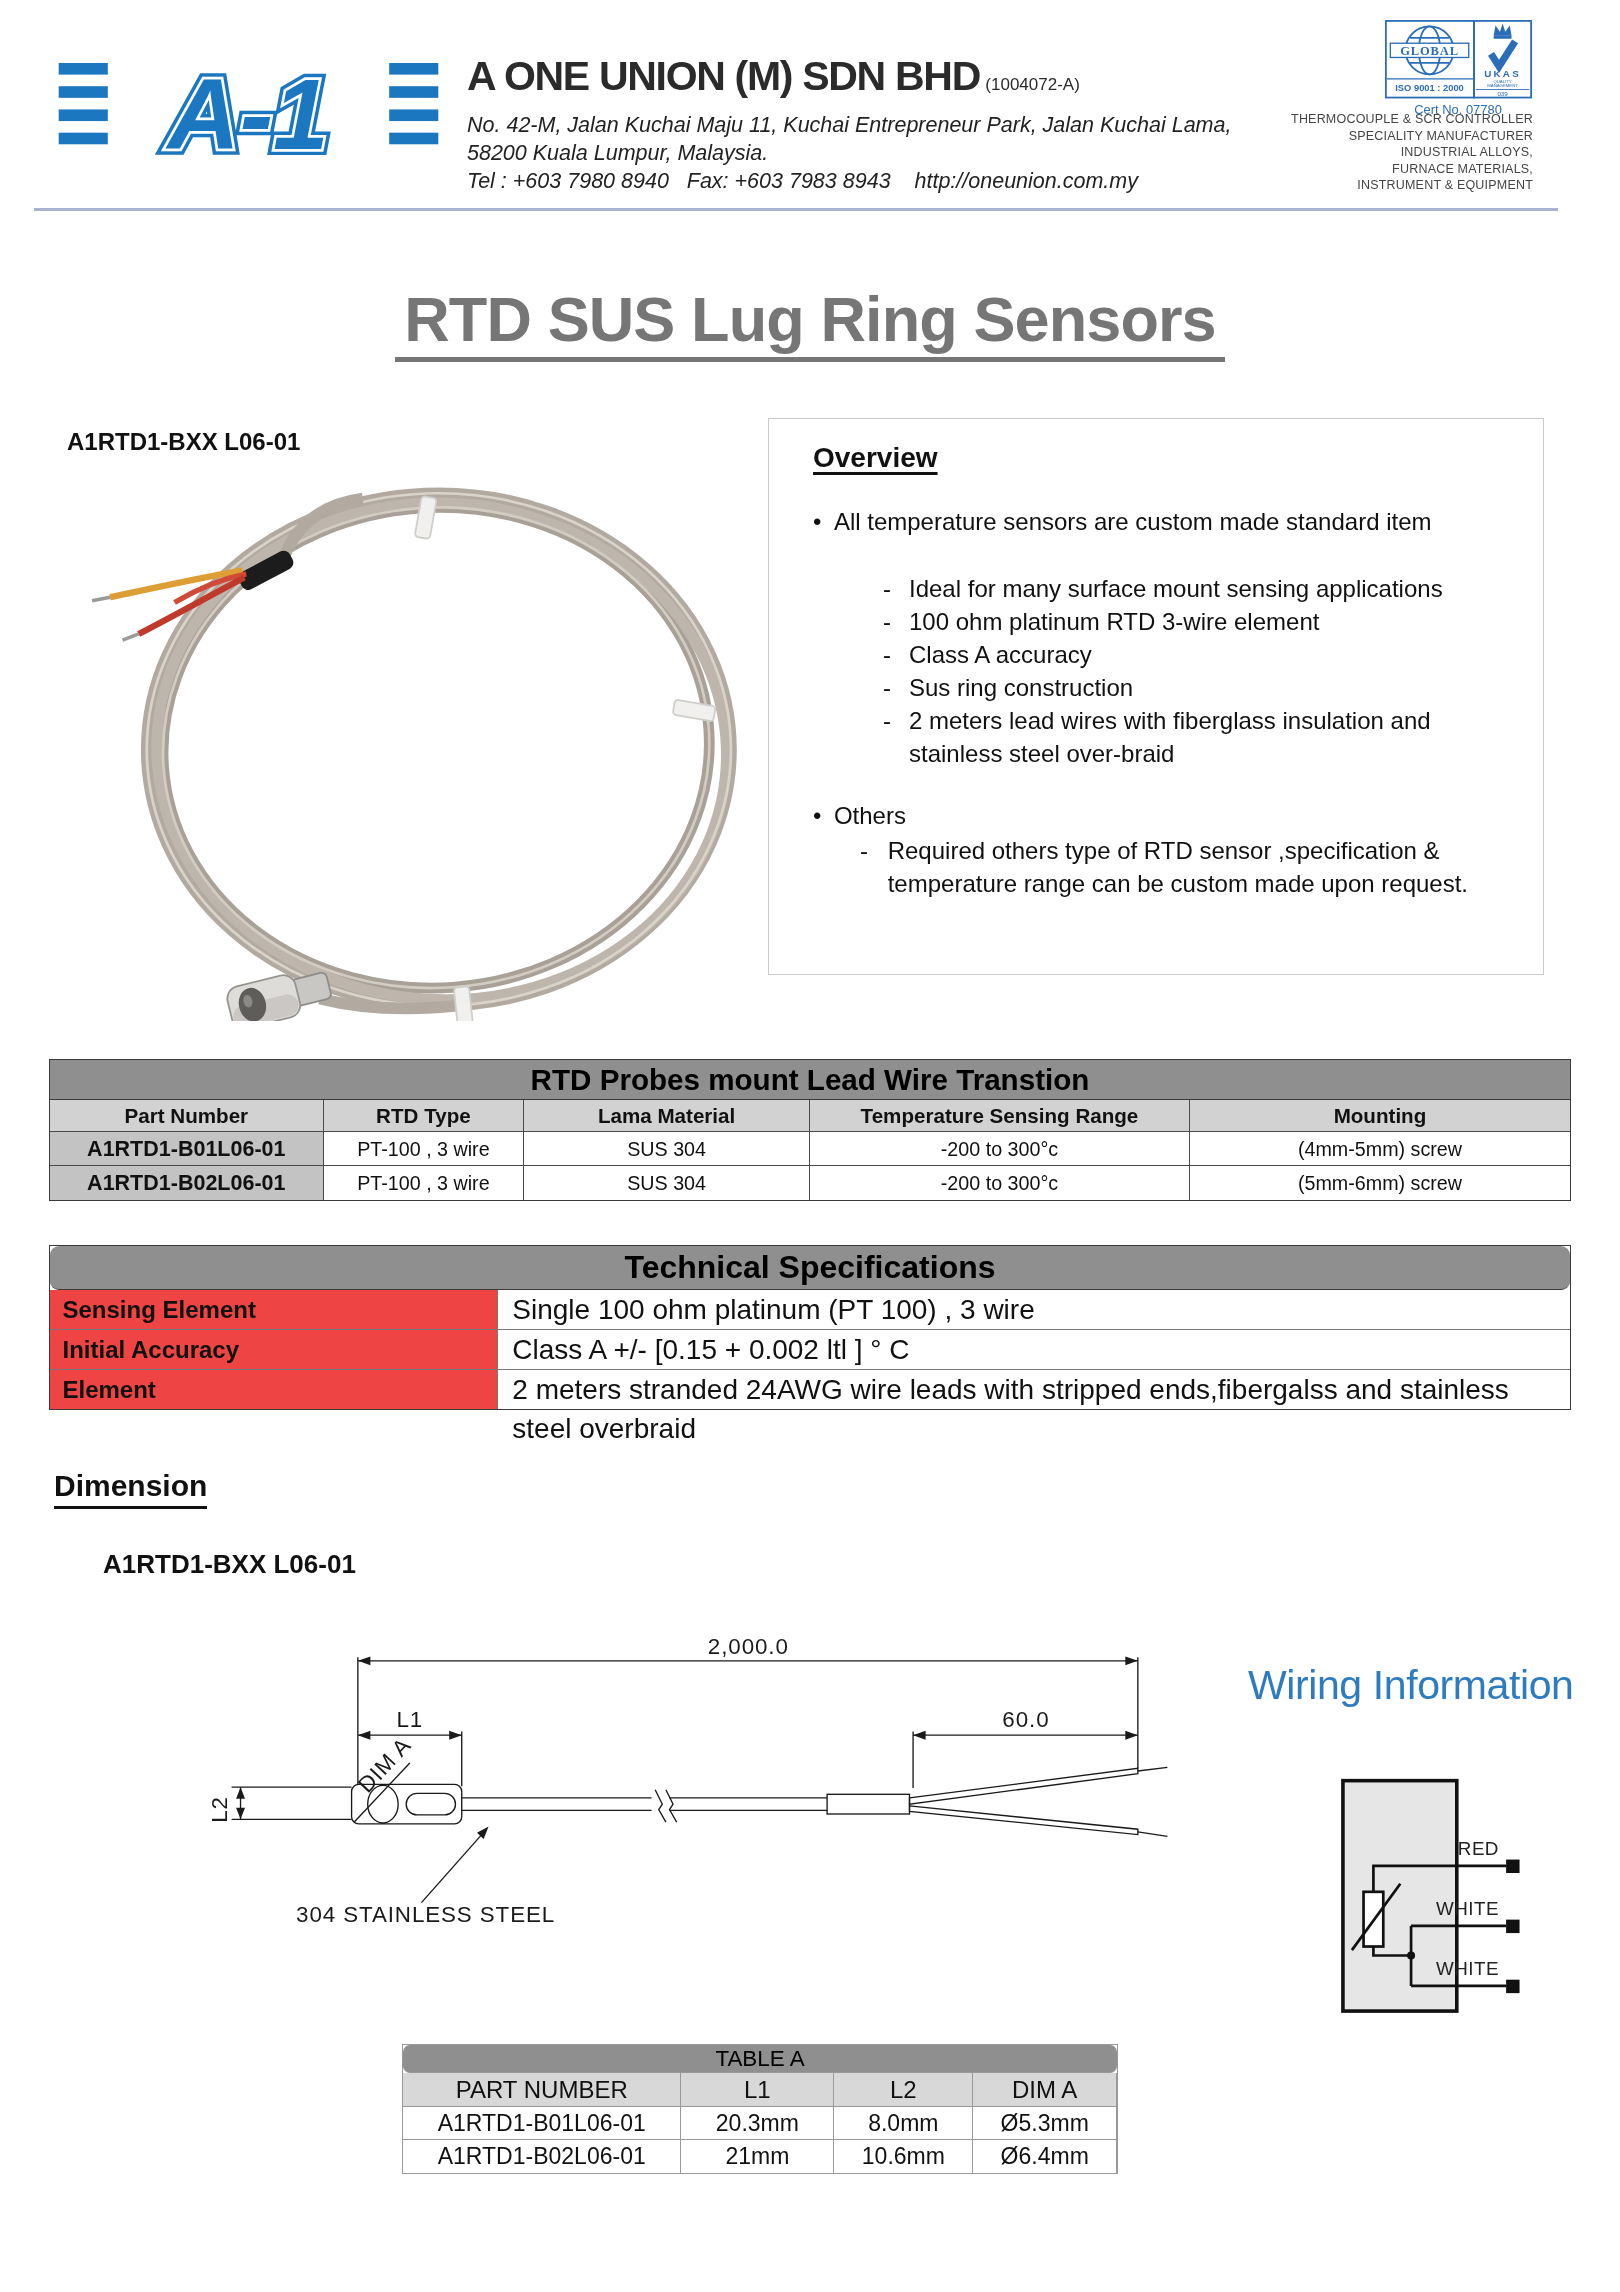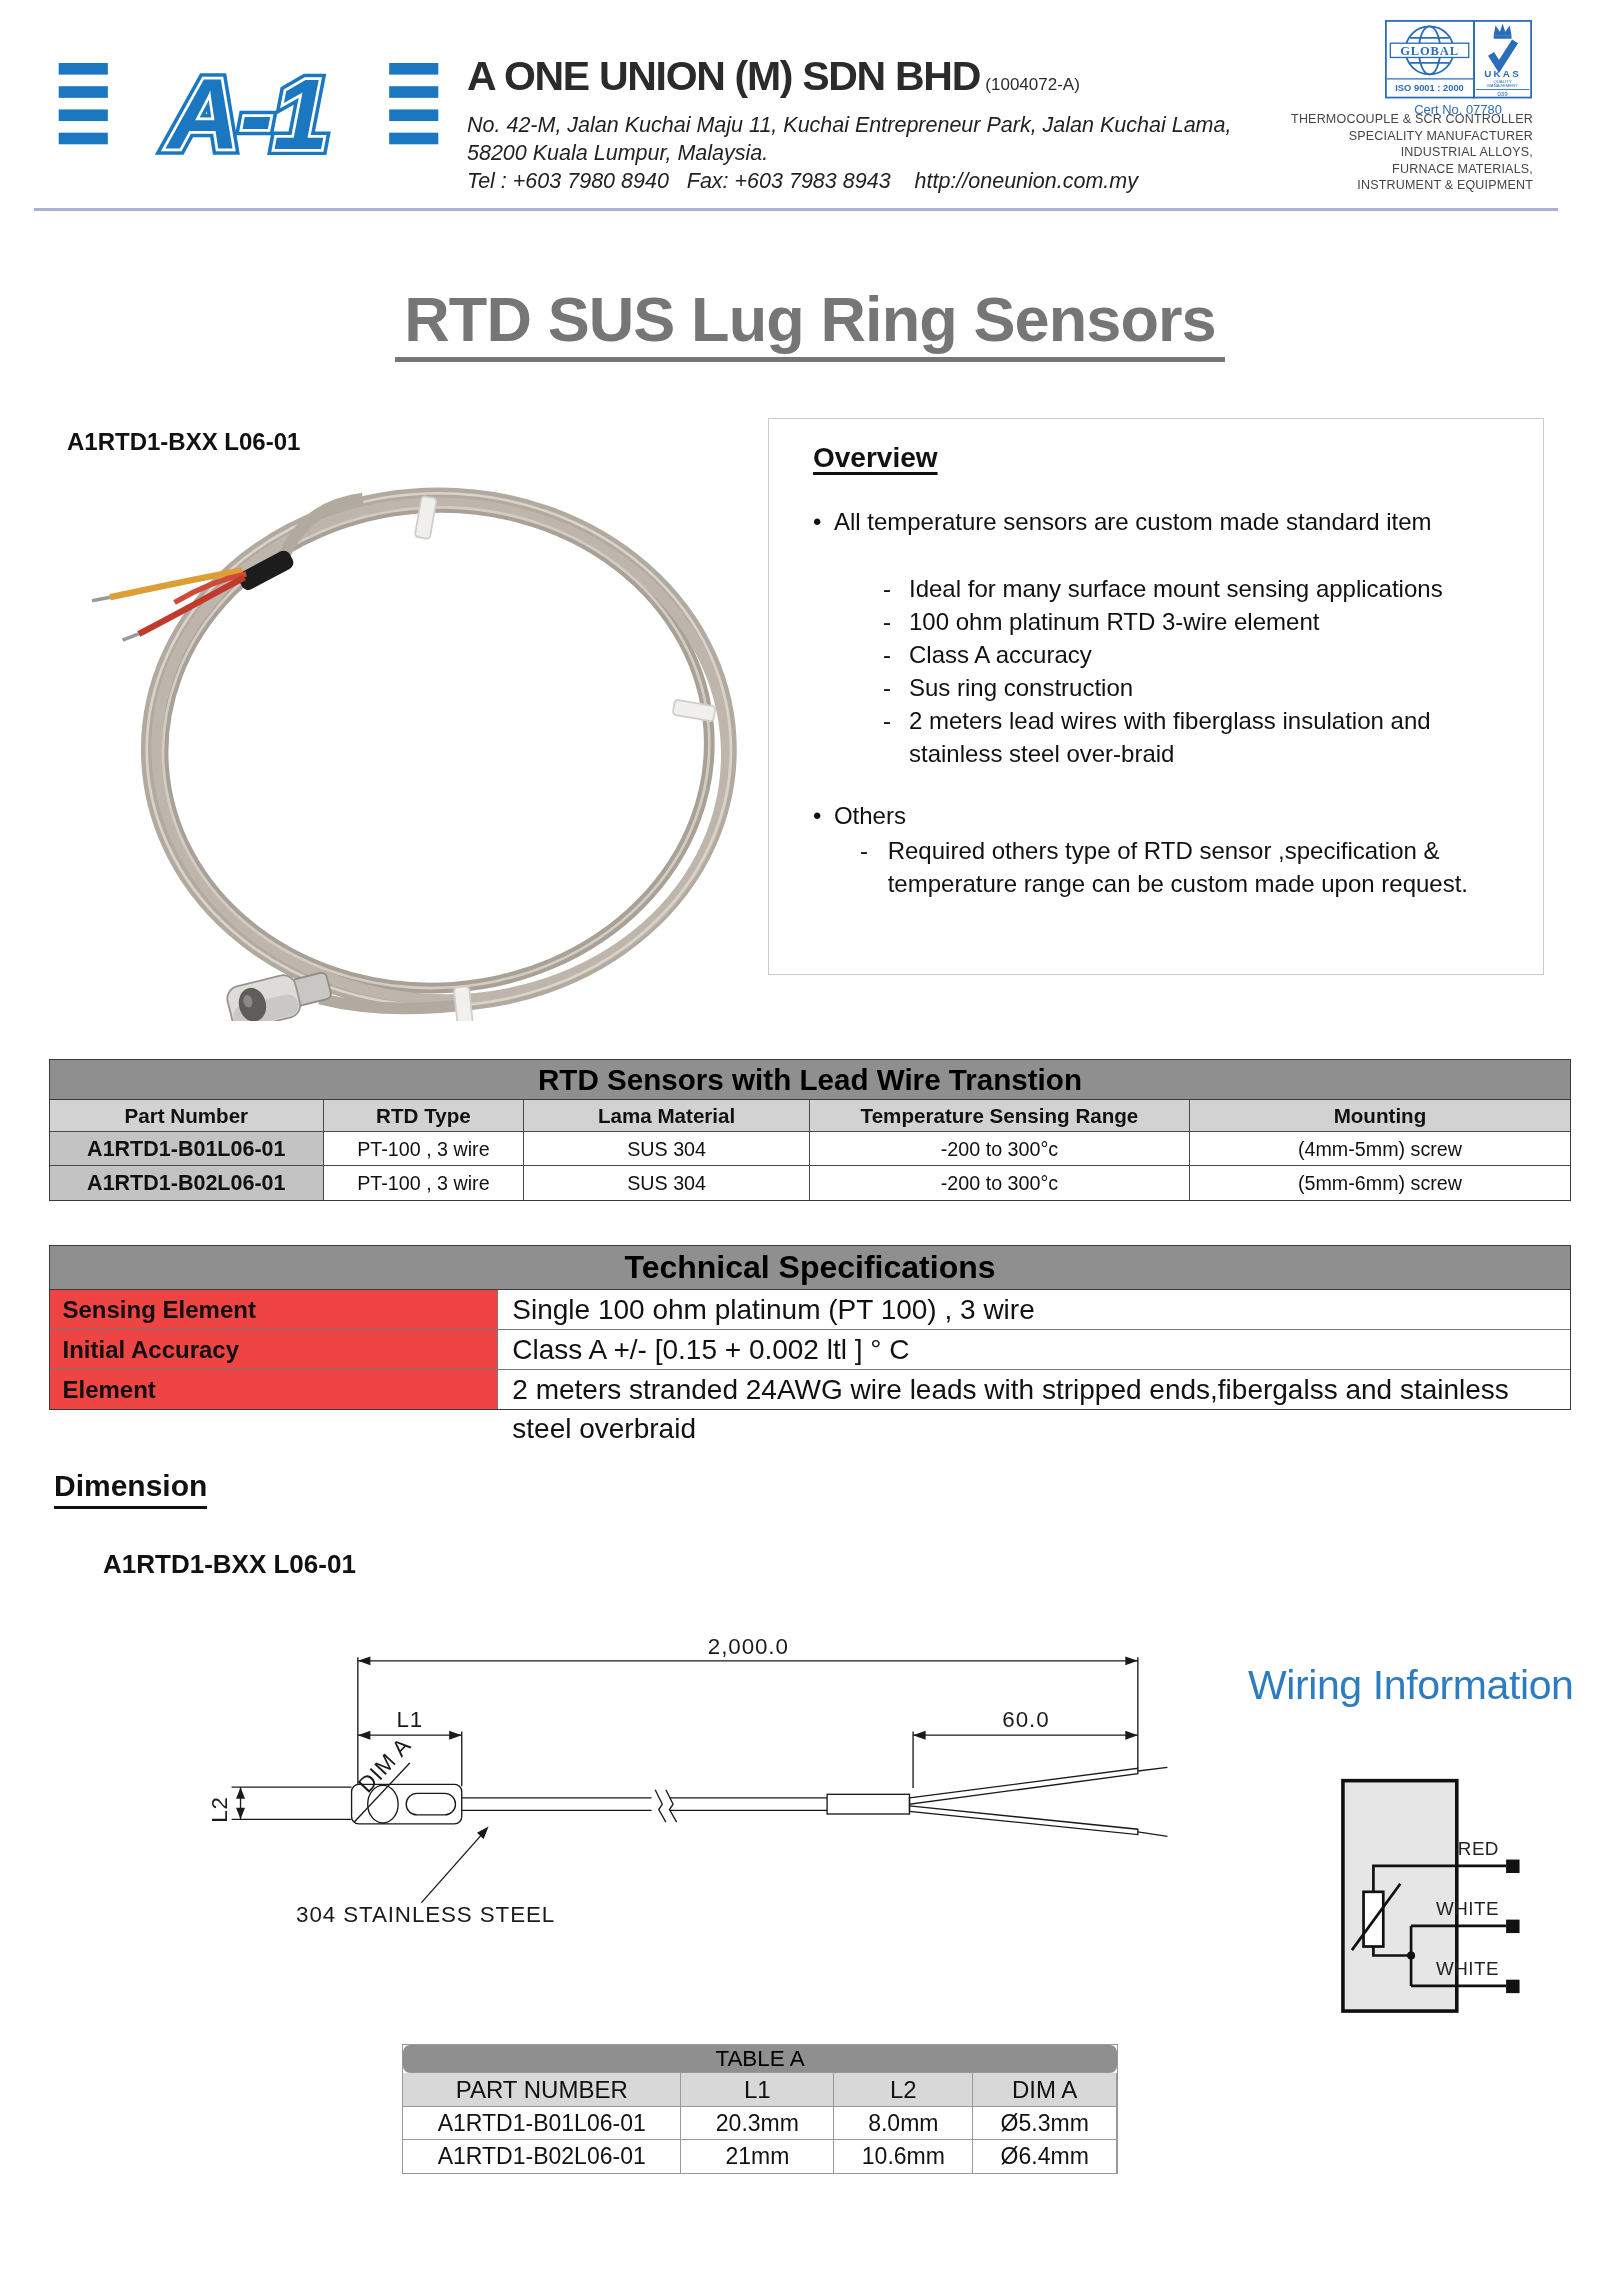--- a/index.html
+++ b/index.html
@@ -49,21 +49,21 @@
   .t-cell:last-child{border-right:none;}
   .t-row:last-child .t-cell{border-bottom:none;}
   .probes-table .hdr .t-cell{height:32px;line-height:32px;background:#d2d2d2;font-size:20.6px;font-weight:700;}
   .probes-table .data .t-cell{height:34px;line-height:34px;background:#fff;font-size:19.7px;}
   .probes-table .data .t-cell.part{background:#c3c3c3;font-size:21.5px;font-weight:700;}
   .pc0{width:18%;} .pc1{width:13.2%;} .pc2{width:18.8%;} .pc3{width:25%;} .pc4{width:25%;}
 
   
   .specs-table{left:49px;top:1245px;width:1522px;border:1.8px solid #3a3a3a;box-sizing:border-box;}
   .tbl-title2{height:43px;line-height:43px;background:#8f8f8f;color:#000;font-size:32px;font-weight:700;
-              text-align:center;border-bottom:0.9px solid #3a3a3a;}
+              text-align:center;border-bottom:0.9px solid #3a3a3a;border-radius:9px;}
   .spec-row{display:flex;border-bottom:0.9px solid #777;}
   .spec-row:last-child{border-bottom:none;}
   .spec-label{width:448px;box-sizing:border-box;background:#ef4444;font-size:24px;font-weight:700;
               height:39px;line-height:39px;padding-left:12.5px;border-right:0.9px solid #777;}
   .spec-value{flex:1;font-size:28px;height:39px;line-height:39px;padding-left:14.3px;background:#fff;}
 
   
   .dim-heading{left:54px;top:1469px;font-size:30px;font-weight:700;}
   .dim-heading span{display:inline-block;border-bottom:3.6px solid #111;padding-bottom:2.7px;}
   .dim-model{left:103px;top:1549px;font-size:26px;font-weight:700;}
@@ -236,21 +236,21 @@
       <span class="bdot">•</span>
       <span>Others</span>
     </div>
     <div class="ov-note">
       <span class="dash">-</span>
       <span>Required others type of RTD sensor ,specification &amp; temperature range can be custom made upon request.</span>
     </div>
   </section>
 
   <section class="abs probes-table">
-    <div class="tbl-title">RTD Sensors with Lead Wire Transtion</div>
+    <div class="tbl-title">RTD Probes mount Lead Wire Transtion</div>
     <div class="t-row hdr">
       <div class="t-cell pc0">Part Number</div>
       <div class="t-cell pc1">RTD Type</div>
       <div class="t-cell pc2">Lama Material</div>
       <div class="t-cell pc3">Temperature Sensing Range</div>
       <div class="t-cell pc4">Mounting</div>
     </div>
     <div class="t-row data">
       <div class="t-cell pc0 part">A1RTD1-B01L06-01</div>
       <div class="t-cell pc1">PT-100 , 3 wire</div>

